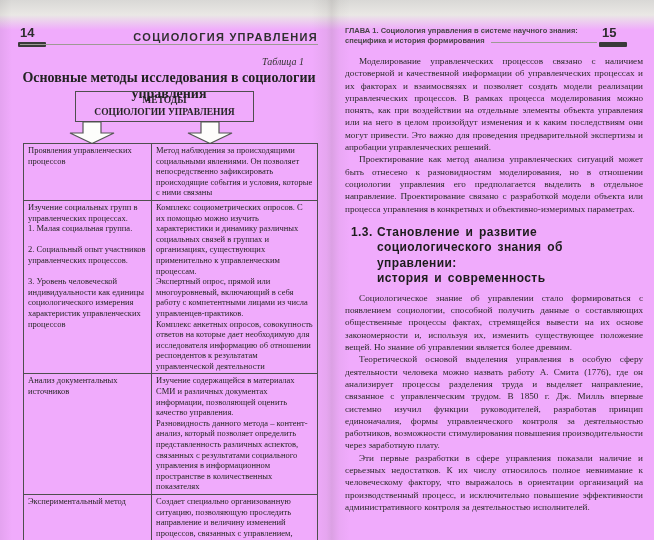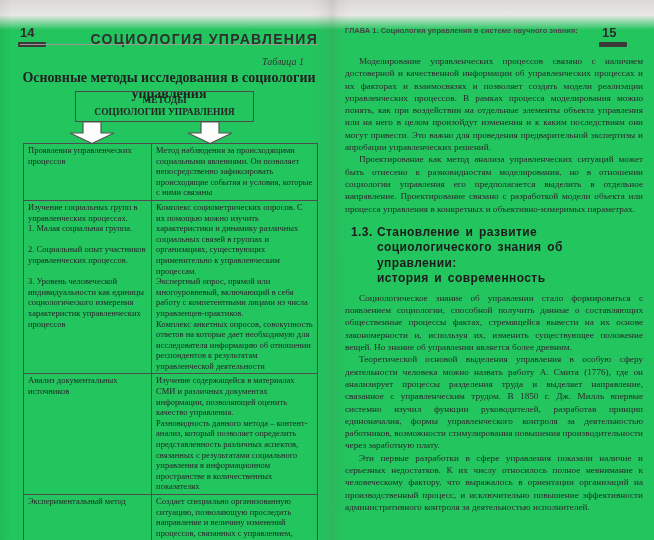--- a/index.html
+++ b/index.html
@@ -1,36 +1,36 @@
 <!DOCTYPE html>
 <html><head>
 <meta charset="utf-8">
 <style>
   html,body { margin:0; padding:0; background:#e8e6e3; }
   .photo {
     position:relative; width:654px; height:540px; overflow:hidden;
-    background:#22c55e;
+    background:#f0abfc;
     font-family:"Liberation Serif", serif;
   }
   
   .top-shade { position:absolute; top:0; left:0; right:0; height:30px;
     background:linear-gradient(180deg,#d9d8d6 0%, #eae8e5 50%, rgba(250,249,246,0) 100%); }
   .left-shade { position:absolute; top:0; left:0; bottom:0; width:12px;
     background:linear-gradient(90deg, rgba(0,0,0,0.05), rgba(0,0,0,0)); }
   .gutter-shade { position:absolute; top:0; left:312px; width:38px; bottom:0;
     background:linear-gradient(90deg, rgba(110,105,100,0) 0%, rgba(110,105,100,0.08) 38%,
       rgba(110,105,100,0.16) 52%, rgba(110,105,100,0.05) 72%, rgba(110,105,100,0) 100%); }
 
   
   .pnum { position:absolute; font-family:"Liberation Sans", sans-serif;
     font-weight:bold; font-size:13px; color:#2d2d2d; }
   .pnum-left  { left:20px; top:25px; }
   .pnum-right { left:602px; top:25px; }
   .runtitle-left { position:absolute; left:90px; top:31px; width:228px; text-align:right;
-    font-family:"Liberation Sans", sans-serif; font-weight:bold; font-size:14px;
+    font-family:"Liberation Sans", sans-serif; font-weight:bold; font-size:11px;
     letter-spacing:1.3px; color:#2f2f2f; }
   .rule-left { position:absolute; left:20px; top:44px; width:298px; height:1px; background:#9d9a94; }
   .bar { position:absolute; width:28px; height:5px; background:#3a3a3a; border-radius:1px; }
   .bar-left  { left:18px; top:42px; }
   .bar-right { left:599px; top:42px; }
 
   
   .rp-head { position:absolute; left:345px; top:26px; width:252px;
     font-family:"Liberation Sans", sans-serif; font-weight:bold; font-size:7.5px;
     line-height:9.5px; color:#474747; }
@@ -122,20 +122,24 @@
         <td>Создает специально организованную ситуацию, позволяющую проследить направление и величину изменений процессов, связанных с управлением, происходящих в контрольных характеристиках</td>
       </tr>
 
     </tbody>
       </table>
   </div>
 
   <div>
     <div class="rp-head">
       <div>ГЛАВА 1. Социология управления в системе научного знания:</div>
+      <div class="rp-head-l2">
+        <span>специфика и история формирования</span>
+        <span class="filler"></span>
+      </div>
     </div>
     <div class="pnum pnum-right">15</div>
     <div class="bar bar-right"></div>
 
     <div class="rp-body">
       <p>Моделирование управленческих процессов связано с наличием достоверной и качественной информации об управленческих процессах и их факторах и взаимосвязях и позволяет создать модели реализации управленческих процессов. В рамках процесса моделирования можно понять, как при воздействии на отдельные элементы объекта управления или на него в целом произойдут изменения и к каким последствиям они могут привести. Это важно для проведения предварительной экспертизы и апробации управленческих решений.</p>
       <p>Проектирование как метод анализа управленческих ситуаций может быть отнесено к разновидностям моделирования, но в отношении социологии управления его предполагается выделить в отдельное направление. Проектирование связано с разработкой модели объекта или процесса управления в конкретных и объективно-измеримых параметрах.</p>
 
       <div class="sec-head">
         <span class="sec-num">1.3.</span>

